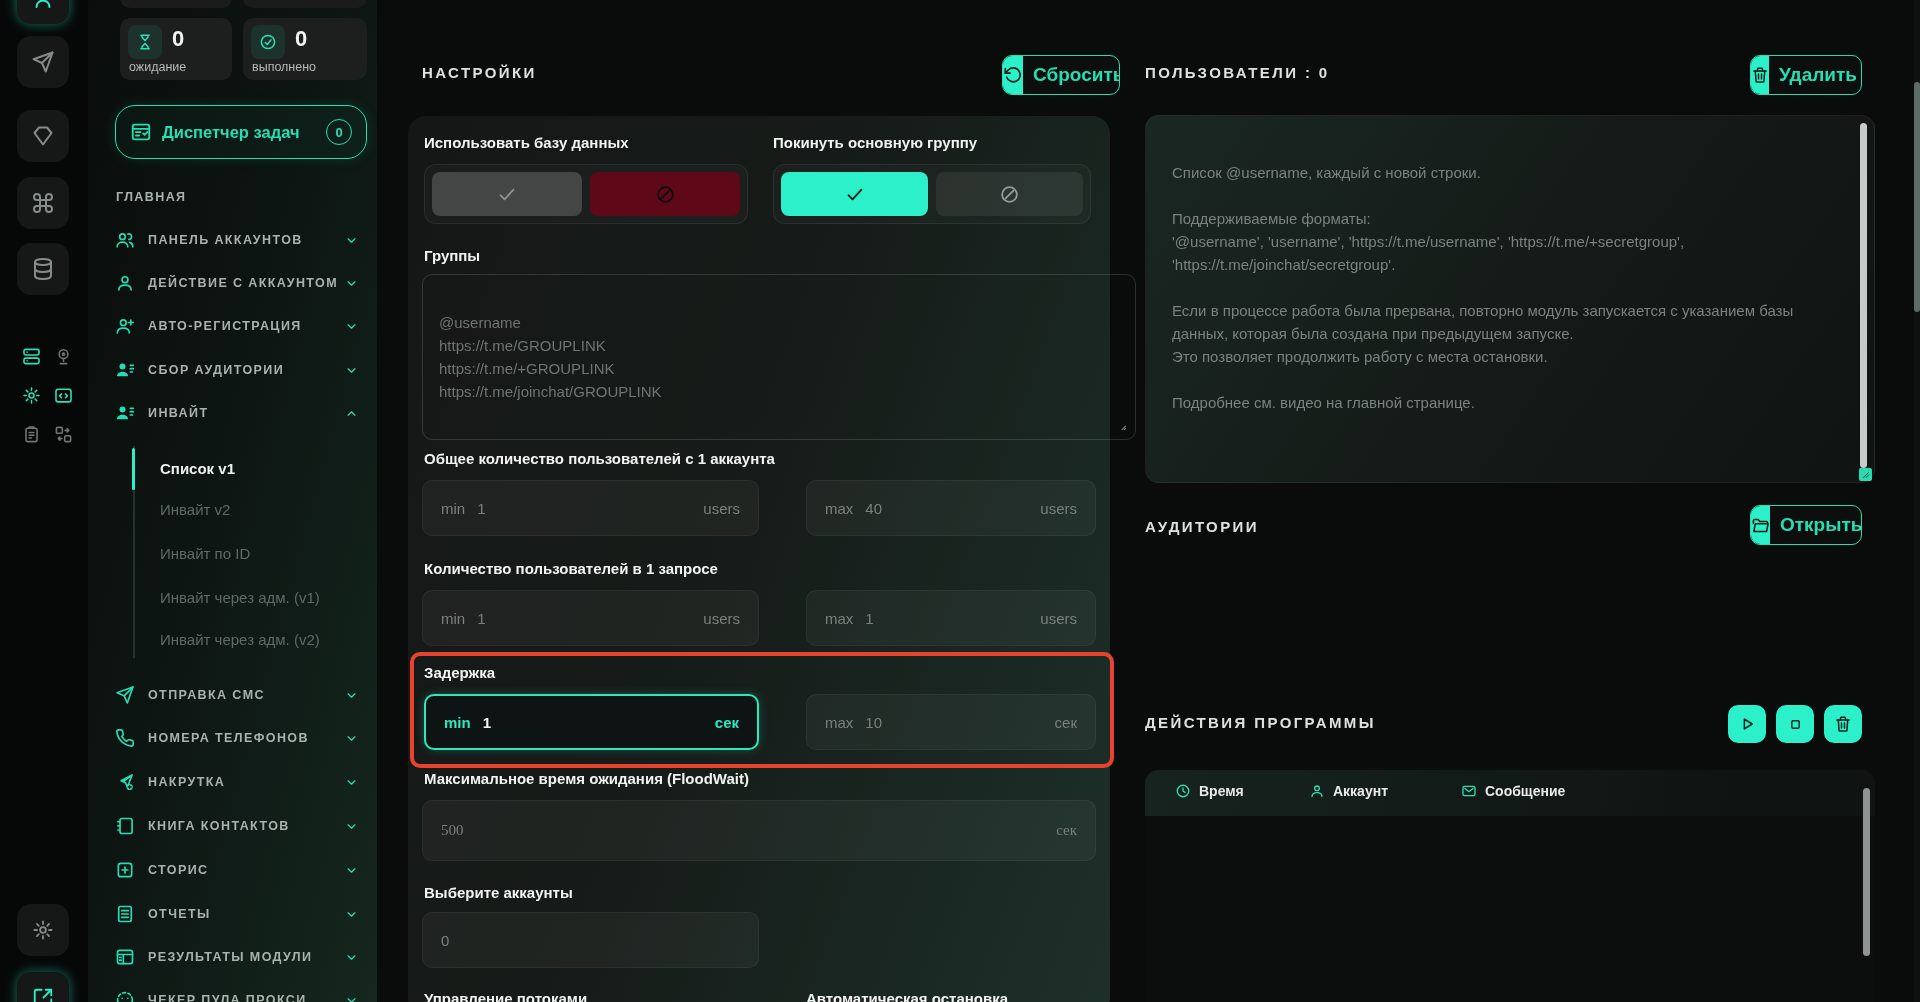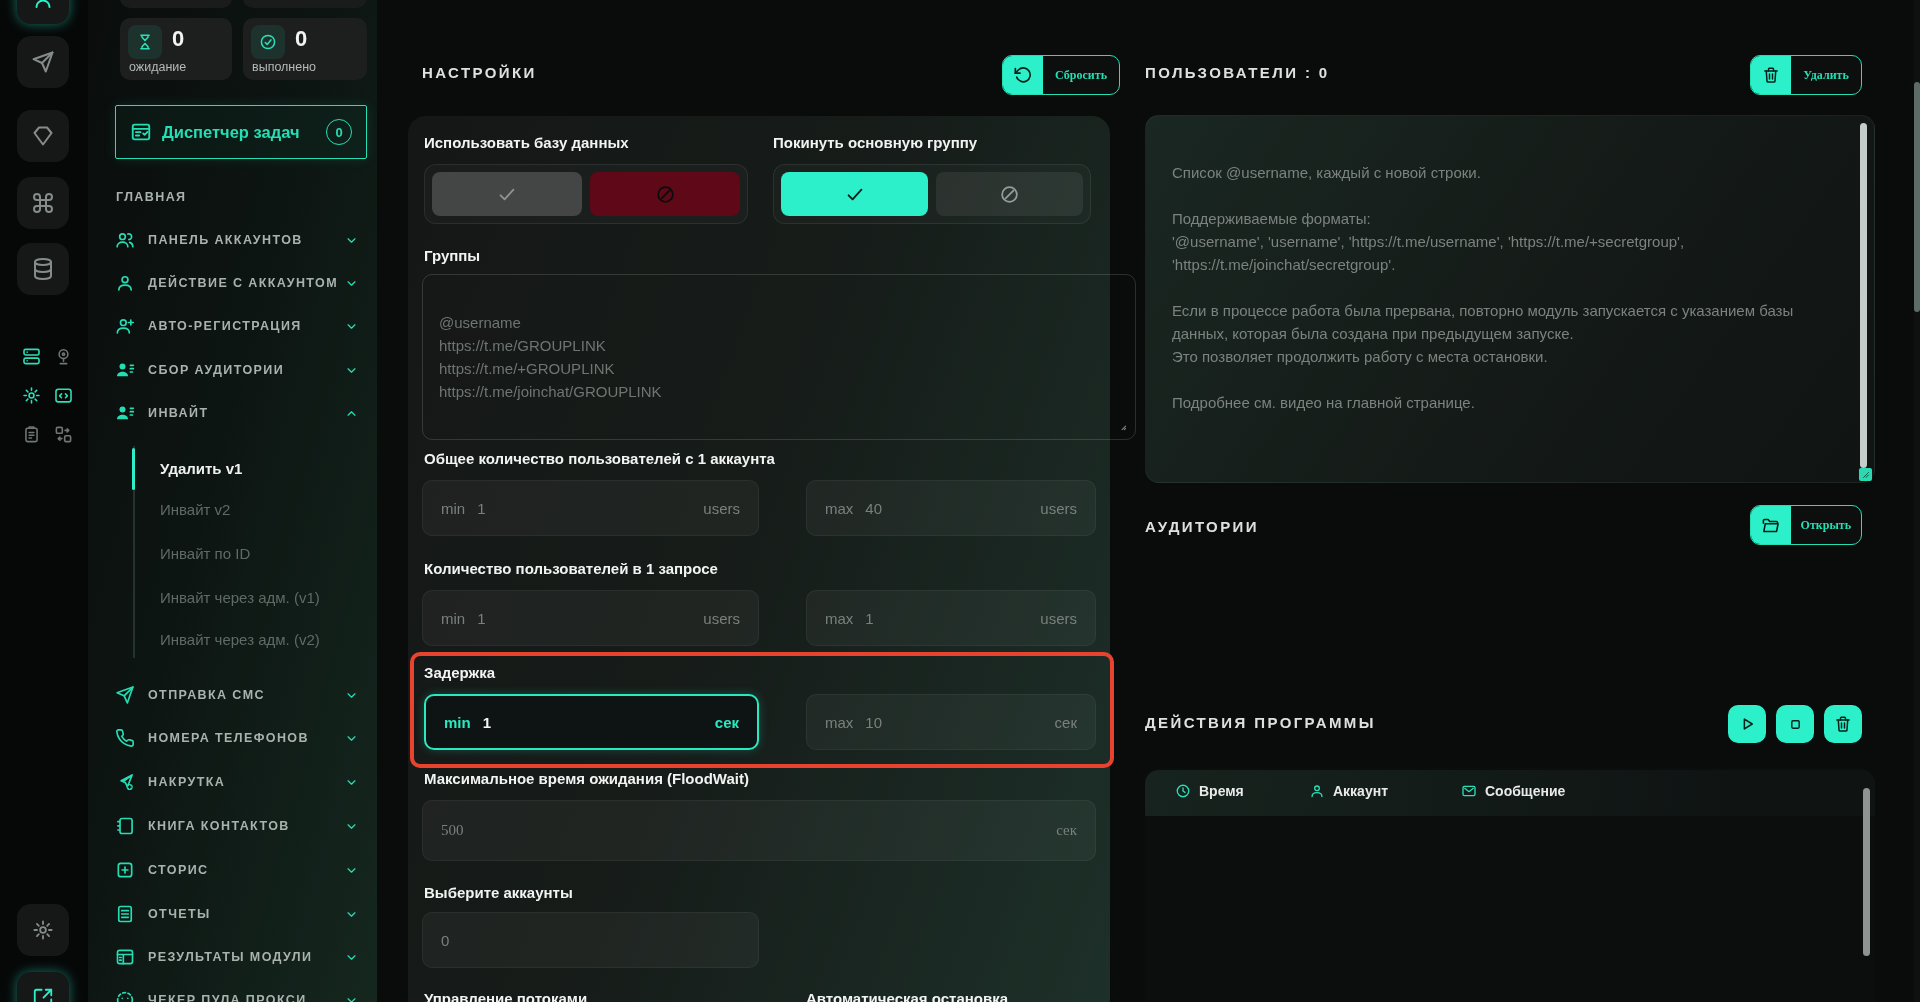--- a/index.html
+++ b/index.html
@@ -20,21 +20,21 @@
   
   .sidebar{position:absolute;left:88px;top:0;width:289px;height:1002px;
     background:linear-gradient(105deg,#0a0d0c 0%,#0d1512 45%,#15271f 100%);}
   .cutcard{position:absolute;top:-34px;height:42px;background:#191c1b;border-radius:10px;}
   .stat{position:absolute;top:18px;height:62px;background:#1c1f1e;border-radius:10px;padding:7px 10px;}
   .stat .chip{position:absolute;left:8px;top:7px;width:34px;height:34px;border-radius:8px;
     background:rgba(43,240,201,.09);display:flex;align-items:center;justify-content:center;color:#2bdfb6;}
   .stat .num{position:absolute;left:52px;top:8px;font-size:22px;font-weight:700;color:#f2f4f3;}
   .stat .lbl{position:absolute;left:9px;bottom:6px;font-size:12.5px;color:#b4bab7;}
   .taskbtn{position:absolute;left:27px;top:105px;width:252px;height:54px;border:1.5px solid #25dfb4;
-    border-radius:2px;background:rgba(37,223,180,.04);display:flex;align-items:center;gap:10px;
+    border-radius:20px;background:rgba(37,223,180,.04);display:flex;align-items:center;gap:10px;
     padding:0 14px;color:#25dfb4;box-shadow:0 0 14px rgba(37,223,180,.12);}
   .taskbtn .t{font-size:16.5px;font-weight:700;}
   .taskbtn .badge{margin-left:auto;width:26px;height:26px;border:1.5px solid #25dfb4;border-radius:50%;
     display:flex;align-items:center;justify-content:center;font-size:13px;font-weight:700;}
   .mi{position:absolute;left:0;width:289px;height:34px;display:flex;align-items:center;cursor:pointer;}
   .mi .mic{position:absolute;left:27px;width:20px;height:20px;color:#26ddb3;display:flex;align-items:center;}
   .mi .ml{position:absolute;left:60px;font-size:12.5px;font-weight:700;letter-spacing:1.4px;color:#a9b2af;white-space:nowrap;}
   .mi.noicon .ml{left:28px;}
   .mi .chev{position:absolute;right:18px;width:15px;height:15px;color:#26ddb3;}
   .subline{position:absolute;left:45px;width:2px;background:#26332d;}
@@ -42,21 +42,21 @@
   .smi{position:absolute;left:72px;height:30px;display:flex;align-items:center;
     font-size:15px;color:#5f6a66;cursor:pointer;white-space:nowrap;}
   .smi.on{color:#eef1f0;font-weight:600;}
 
   
   .h1{position:absolute;font-size:15px;font-weight:800;letter-spacing:2.4px;color:#dde2e0;white-space:nowrap;}
   .pillbtn{position:absolute;height:40px;display:flex;border:1.5px solid #25dfb4;border-radius:10px;
     overflow:hidden;background:#0c0f0e;cursor:pointer;}
   .pillbtn .ic{width:40px;background:#2bf0c9;color:#062019;display:flex;align-items:center;justify-content:center;}
   .pillbtn .tx{flex:1;display:flex;align-items:center;justify-content:center;
-    font-size:12px;font-weight:700;color:#25dfb4;padding:0 10px;white-space:nowrap;font-family:Liberation Serif, serif;}
+    font-size:19px;font-weight:700;color:#25dfb4;padding:0 10px;white-space:nowrap;}
   .sqbtn{position:absolute;width:38px;height:38px;border-radius:10px;background:#2bf0c9;color:#06231b;
     display:flex;align-items:center;justify-content:center;cursor:pointer;}
 
   
   .formcard{position:absolute;left:408px;top:116px;width:702px;height:900px;border-radius:18px;
     background:linear-gradient(110deg,#151716 0%,#161c19 48%,#1d3029 100%);}
   .flabel{position:absolute;font-size:15px;font-weight:700;color:#f2f4f3;white-space:nowrap;}
   .toggrp{position:absolute;height:60px;border:1px solid rgba(255,255,255,.08);border-radius:12px;
     background:rgba(255,255,255,.025);display:flex;gap:8px;padding:7px;}
   .togbtn{flex:1;border-radius:8px;display:flex;align-items:center;justify-content:center;cursor:pointer;}
@@ -294,21 +294,21 @@
           </span>
           <span class="ml">ИНВАЙТ</span>
           <span class="chev">
             <svg class="i" width="15" height="15" viewBox="0 0 24 24" fill="none" stroke="currentColor" stroke-width="2" stroke-linecap="round" stroke-linejoin="round">
               <path d="m6.5 14.7 5.5-5.4 5.5 5.4"></path>
             </svg>
           </span>
         </div>
         <div class="subline" style="top: 446px; height: 212px;"></div>
         <div class="subbar" style="top: 448px; height: 42px;"></div>
-        <div class="smi on" style="top: 453px;">Удалить v1</div>
+        <div class="smi on" style="top: 453px;">Список v1</div>
         <div class="smi" style="top: 494px;">Инвайт v2</div>
         <div class="smi" style="top: 538px;">Инвайт по ID</div>
         <div class="smi" style="top: 582px;">Инвайт через адм. (v1)</div>
         <div class="smi" style="top: 624px;">Инвайт через адм. (v2)</div>
         <div class="mi" style="top: 678px; text-decoration: underline;">
           <span class="mic">
             <svg class="i" width="20" height="20" viewBox="0 0 24 24" fill="none" stroke="currentColor" stroke-width="2" stroke-linecap="round" stroke-linejoin="round">
               <path d="M21.5 2.5 11 13"></path>
               <path d="M21.5 2.5 14.8 21.5l-3.8-8.5-8.5-3.8Z"></path>
             </svg>

